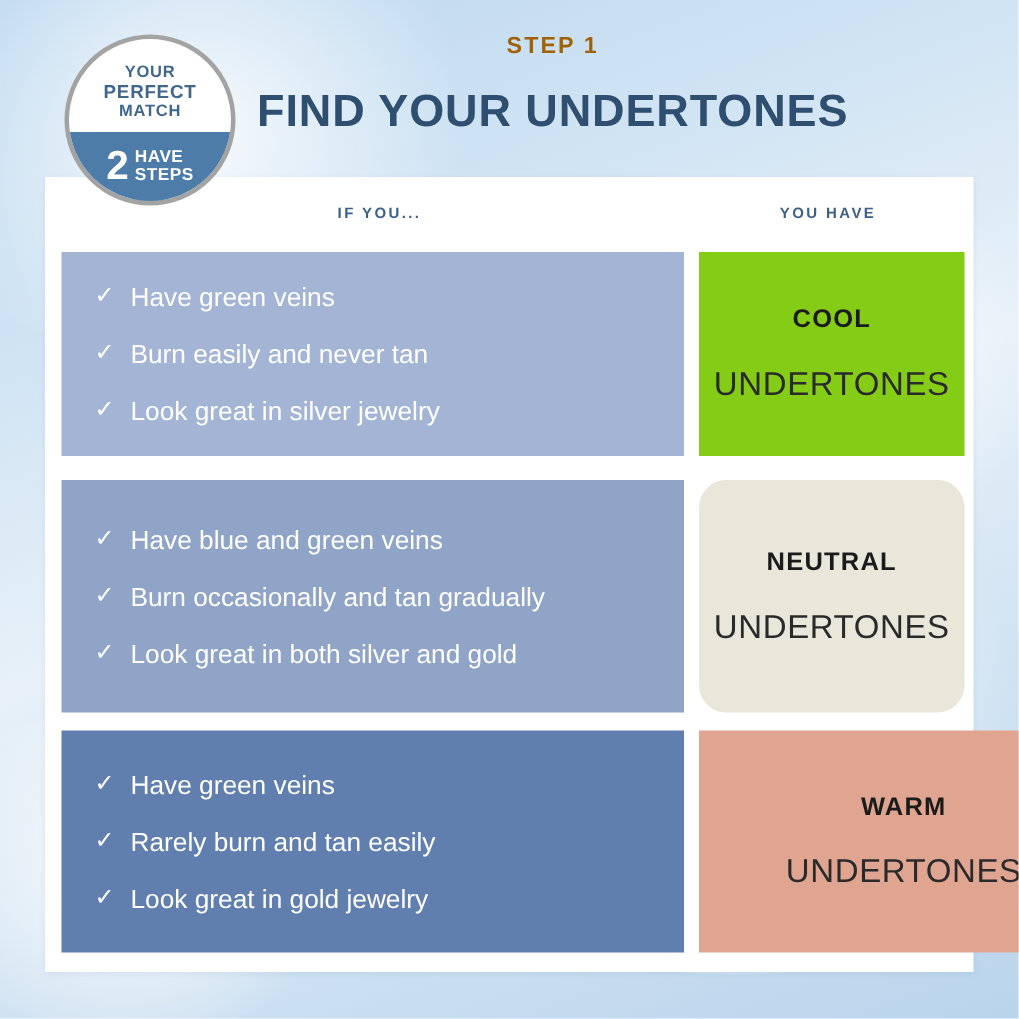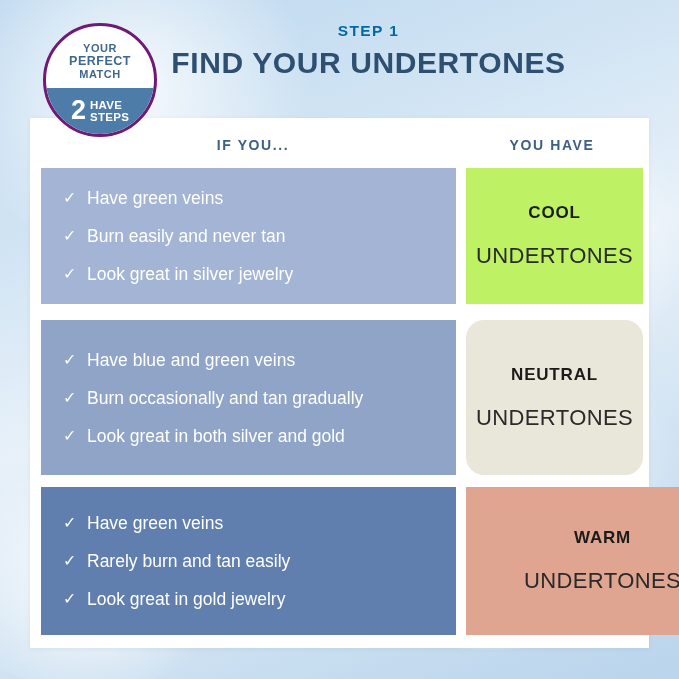--- a/index.html
+++ b/index.html
@@ -38,42 +38,42 @@
   .header {
     position: absolute;
     left: 0;
     top: 22px;
     width: 679px;
     text-align: center;
     padding-left: 58px;
     box-sizing: border-box;
   }
   .step-label {
-    color: #0369a1;
+    color: #a16207;
     font-size: 15.5px;
     font-weight: bold;
     letter-spacing: 1.4px;
-    margin-bottom: 6px;
+    margin-bottom: 18px;
   }
   .main-title {
     color: #2e4f70;
     font-size: 30px;
     font-weight: bold;
     letter-spacing: 0.6px;
   }
 
   .badge {
     position: absolute;
     left: 43px;
     top: 23px;
     width: 114px;
     height: 114px;
     border-radius: 50%;
     background: #ffffff;
-    border: 3px solid #701a75;
+    border: 3px solid #a3a3a3;
     box-sizing: border-box;
     overflow: hidden;
   }
   .badge-top {
     height: 62px;
     display: flex;
     flex-direction: column;
     align-items: center;
     justify-content: center;
     padding-top: 8px;
@@ -119,21 +119,21 @@
   .col-headers {
     position: absolute;
     top: 137px;
     left: 30px;
     width: 619px;
     height: 30px;
   }
   .col-head {
     position: absolute;
     color: #3d6085;
-    font-size: 14px;
+    font-size: 10px;
     font-weight: bold;
     letter-spacing: 1.6px;
     text-align: center;
   }
   .col-head-left { left: 11px; width: 424px; }
   .col-head-right { left: 432px; width: 180px; }
 
   .row {
     position: absolute;
     left: 41px;
@@ -236,21 +236,21 @@
     </div>
     <div class="item">
       <span class="check">✓</span>
       <span class="item-text">Burn easily and never tan</span>
     </div>
     <div class="item">
       <span class="check">✓</span>
       <span class="item-text">Look great in silver jewelry</span>
     </div>
   </div>
-  <div class="right-panel" id="s1" style="background: #bef264; height: 136px;">
+  <div class="right-panel" id="s1" style="background: #84cc16; height: 136px;">
     <div class="tone-name">COOL</div>
     <div class="tone-sub">UNDERTONES</div>
   </div>
 </div>
 
 <div class="row row2">
   <div class="left-panel" id="p2" style="background: rgb(143, 164, 198); height: 155px;">
     <div class="item">
       <span class="check">✓</span>
       <span class="item-text">Have blue and green veins</span>

